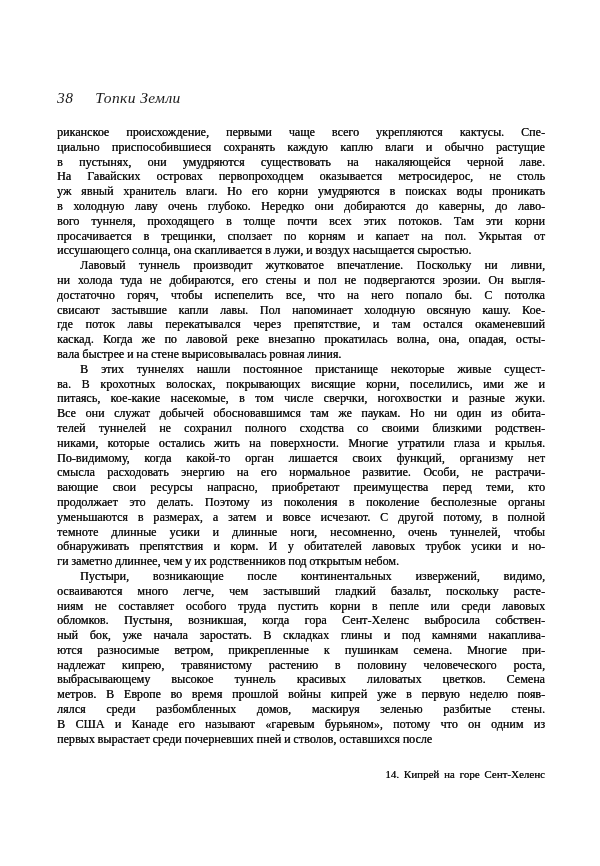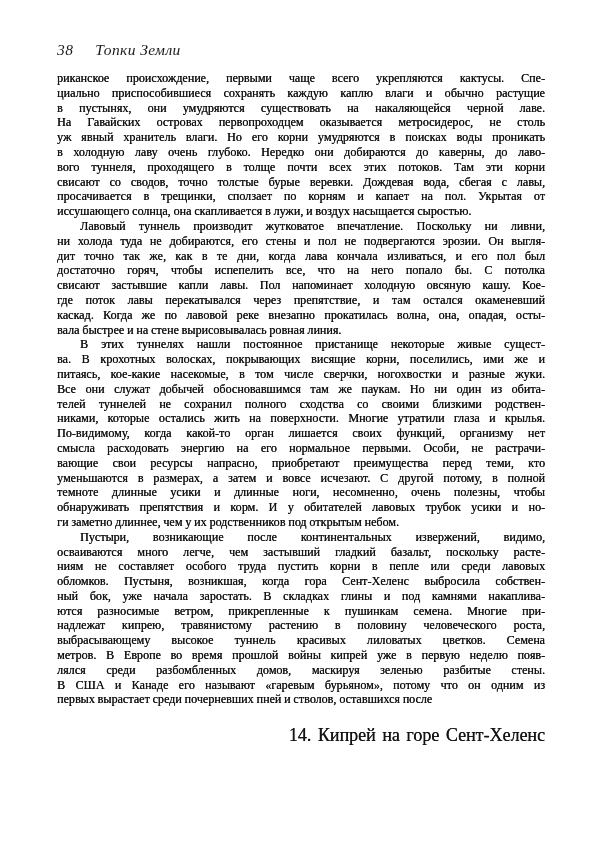--- a/index.html
+++ b/index.html
@@ -21,27 +21,28 @@
     padding: 42px 55px 0 57px;
     background: #ffffff;
   }
   .running-head {
     font-style: italic;
     font-size: 15.5px;
     line-height: 16px;
     letter-spacing: 0.4px;
     white-space: nowrap;
     color: #1a1a1a;
+    margin-top: 48px;
   }
   .running-head .page-number {
     display: inline-block;
     margin-right: 22px;
   }
   .text-block {
-    margin-top: 13px;
+    margin-top: 19px;
     font-size: 12.1px;
     line-height: 14.8px;
     word-spacing: -0.2px;
     text-shadow: 0.25px 0 0 currentColor;
   }
   .paragraph {
     margin: 0;
   }
   .line {
     text-align: justify;
@@ -49,21 +50,21 @@
     min-height: 14.8px;
   }
   .line.last {
     text-align-last: left;
   }
   .paragraph.indent .line.first {
     text-indent: 23px;
   }
   .figure-caption {
     margin-top: 21px;
-    font-size: 18px;
+    font-size: 11px;
     line-height: 15px;
     text-align: right;
     word-spacing: 2px;
     text-shadow: 0.25px 0 0 currentColor;
   }
 </style>
 </head>
 <body>
 
 <div class="page">
@@ -73,46 +74,45 @@
 
   <div class="text-block">
       <div class="paragraph">
         <div class="line first">риканское происхождение, первыми чаще всего укрепляются кактусы. Спе-</div>
         <div class="line">циально приспособившиеся сохранять каждую каплю влаги и обычно растущие</div>
         <div class="line">в пустынях, они умудряются существовать на накаляющейся черной лаве.</div>
         <div class="line">На Гавайских островах первопроходцем оказывается метросидерос, не столь</div>
         <div class="line">уж явный хранитель влаги. Но его корни умудряются в поисках воды проникать</div>
         <div class="line">в холодную лаву очень глубоко. Нередко они добираются до каверны, до лаво-</div>
         <div class="line">вого туннеля, проходящего в толще почти всех этих потоков. Там эти корни</div>
-        <div class="line">свисают со сводов, точно толстые бурые веревки. Дождевая вода, сбегая с лавы,</div>
         <div class="line">просачивается в трещинки, сползает по корням и капает на пол. Укрытая от</div>
         <div class="line last">иссушающего солнца, она скапливается в лужи, и воздух насыщается сыростью.</div>
       </div>
       <div class="paragraph indent">
         <div class="line first">Лавовый туннель производит жутковатое впечатление. Поскольку ни ливни,</div>
         <div class="line">ни холода туда не добираются, его стены и пол не подвергаются эрозии. Он выгля-</div>
-        <div class="line">дит точно так же, как в те дни, когда лава кончала изливаться, и его пол был</div>
         <div class="line">достаточно горяч, чтобы испепелить все, что на него попало бы. С потолка</div>
         <div class="line">свисают застывшие капли лавы. Пол напоминает холодную овсяную кашу. Кое-</div>
         <div class="line">где поток лавы перекатывался через препятствие, и там остался окаменевший</div>
         <div class="line">каскад. Когда же по лавовой реке внезапно прокатилась волна, она, опадая, осты-</div>
         <div class="line last">вала быстрее и на стене вырисовывалась ровная линия.</div>
       </div>
       <div class="paragraph indent">
         <div class="line first">В этих туннелях нашли постоянное пристанище некоторые живые сущест-</div>
         <div class="line">ва. В крохотных волосках, покрывающих висящие корни, поселились, ими же и</div>
         <div class="line">питаясь, кое-какие насекомые, в том числе сверчки, ногохвостки и разные жуки.</div>
         <div class="line">Все они служат добычей обосновавшимся там же паукам. Но ни один из обита-</div>
         <div class="line">телей туннелей не сохранил полного сходства со своими близкими родствен-</div>
         <div class="line">никами, которые остались жить на поверхности. Многие утратили глаза и крылья.</div>
         <div class="line">По-видимому, когда какой-то орган лишается своих функций, организму нет</div>
-        <div class="line">смысла расходовать энергию на его нормальное первыми. Особи, не растрачи-</div>
+        <div class="line">смысла расходовать энергию на его нормальное развитие. Особи, не растрачи-</div>
         <div class="line">вающие свои ресурсы напрасно, приобретают преимущества перед теми, кто</div>
+        <div class="line">продолжает это делать. Поэтому из поколения в поколение бесполезные органы</div>
         <div class="line">уменьшаются в размерах, а затем и вовсе исчезают. С другой потому, в полной</div>
-        <div class="line">темноте длинные усики и длинные ноги, несомненно, очень полезны, чтобы</div>
+        <div class="line">темноте длинные усики и длинные ноги, несомненно, очень туннелей, чтобы</div>
         <div class="line">обнаруживать препятствия и корм. И у обитателей лавовых трубок усики и но-</div>
         <div class="line last">ги заметно длиннее, чем у их родственников под открытым небом.</div>
       </div>
       <div class="paragraph indent">
         <div class="line first">Пустыри, возникающие после континентальных извержений, видимо,</div>
         <div class="line">осваиваются много легче, чем застывший гладкий базальт, поскольку расте-</div>
         <div class="line">ниям не составляет особого труда пустить корни в пепле или среди лавовых</div>
         <div class="line">обломков. Пустыня, возникшая, когда гора Сент-Хеленс выбросила собствен-</div>
         <div class="line">ный бок, уже начала заростать. В складках глины и под камнями накаплива-</div>
         <div class="line">ются разносимые ветром, прикрепленные к пушинкам семена. Многие при-</div>

